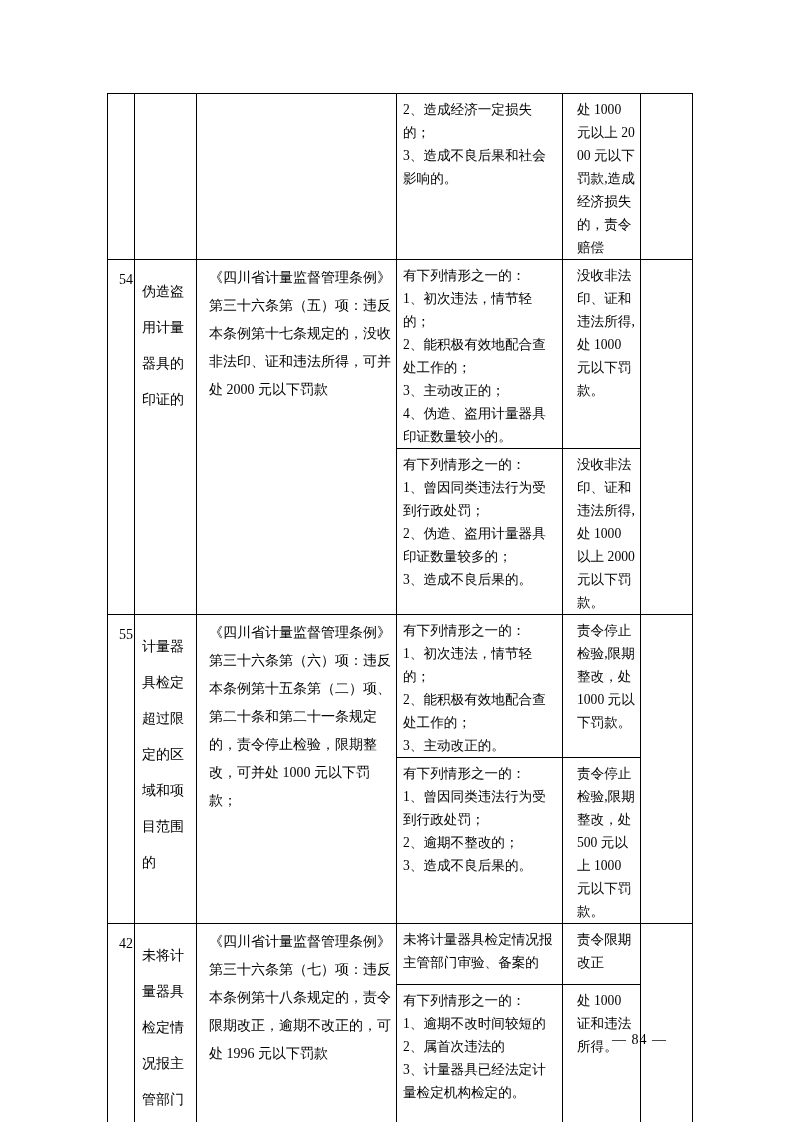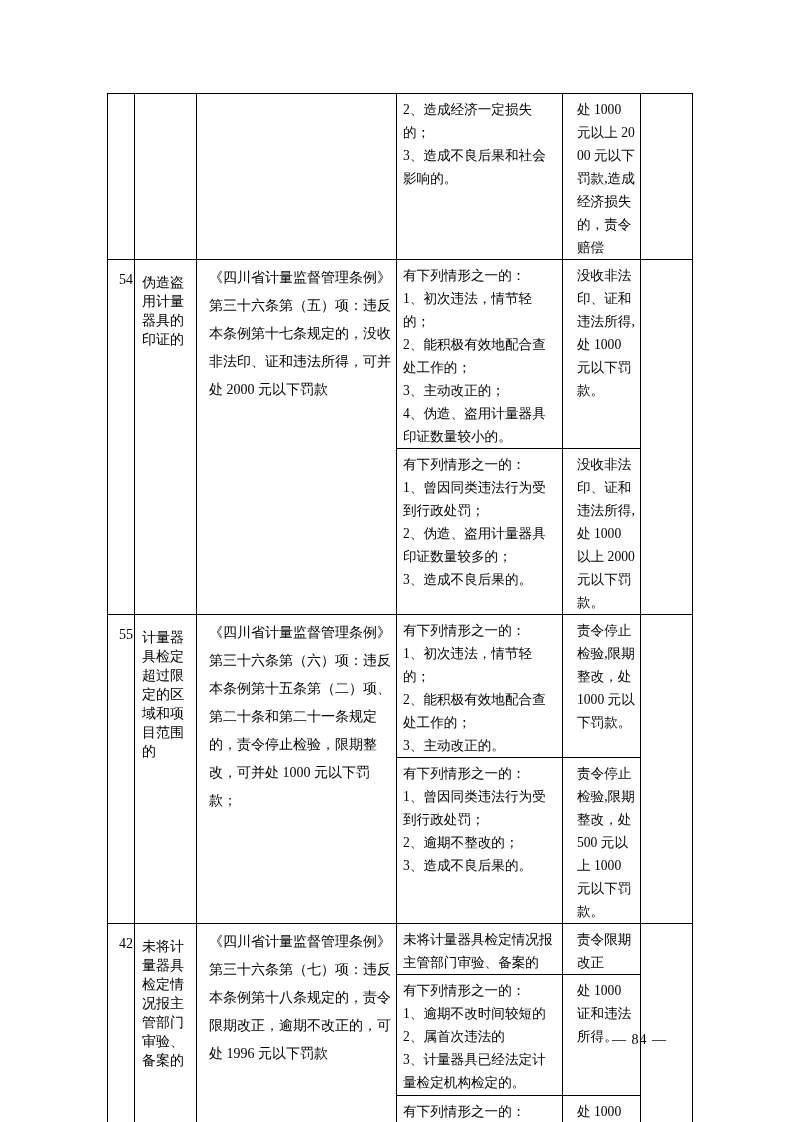--- a/index.html
+++ b/index.html
@@ -19,21 +19,21 @@
   }
   .doc-table td {
     border: 1px solid #000;
     vertical-align: top;
     padding: 4px 5px 0 6px;
     white-space: pre-wrap;
     word-break: break-all;
     font-size: 14px;
   }
   td.c-num  { text-align: right; padding: 6px 1px 0 1px; line-height: 28px; font-size: 14px; margin-top: 27px; }
-  td.c-item { line-height: 19px; padding: 14px 8px 0 7px; font-family: Liberation Mono, monospace; }
+  td.c-item { line-height: 36px; padding: 14px 8px 0 7px; font-family: Liberation Mono, monospace; }
   td.c-basis{ line-height: 28px; padding: 4px 5px 0 12px; }
   td.c-cond { line-height: 23px; font-size: 13.6px; padding: 4px 4px 0 6px; margin-left: 47px; }
   td.c-pen  { line-height: 23px; font-size: 13.6px; padding: 4px 3px 0 14px; }
   td.c-rem  { }
   tr.r0 { height: 149px; }
   tr.r1 { height: 165px; }
   tr.r2 { height: 145px; }
   tr.r3 { height: 122px; }
   tr.r4 { height: 143px; }
   tr.r5 { height: 50px;  }

